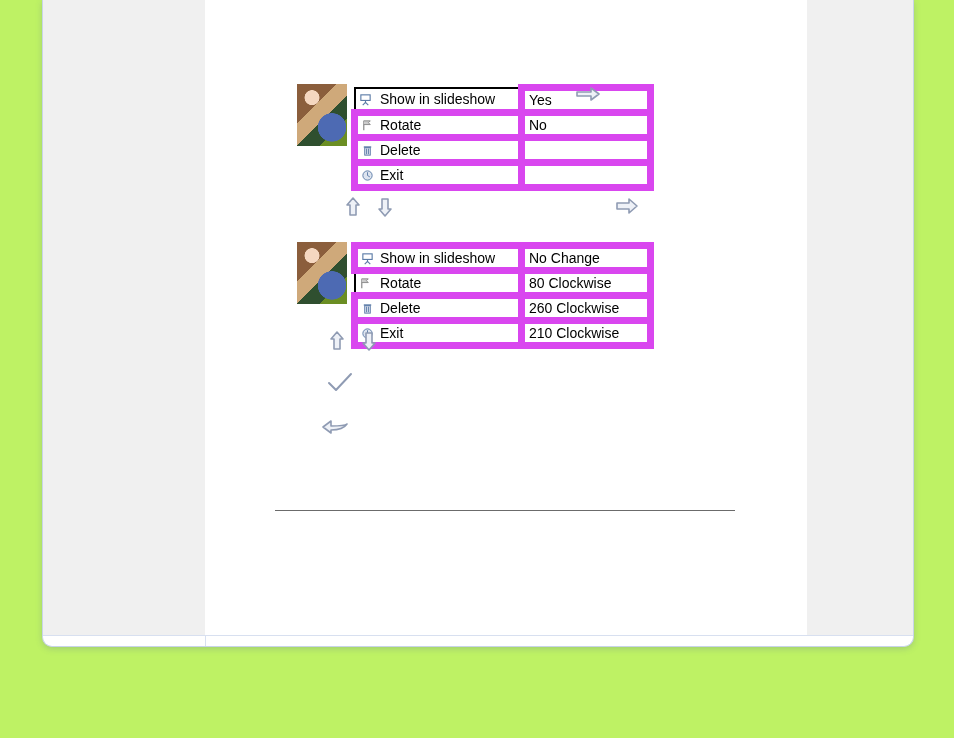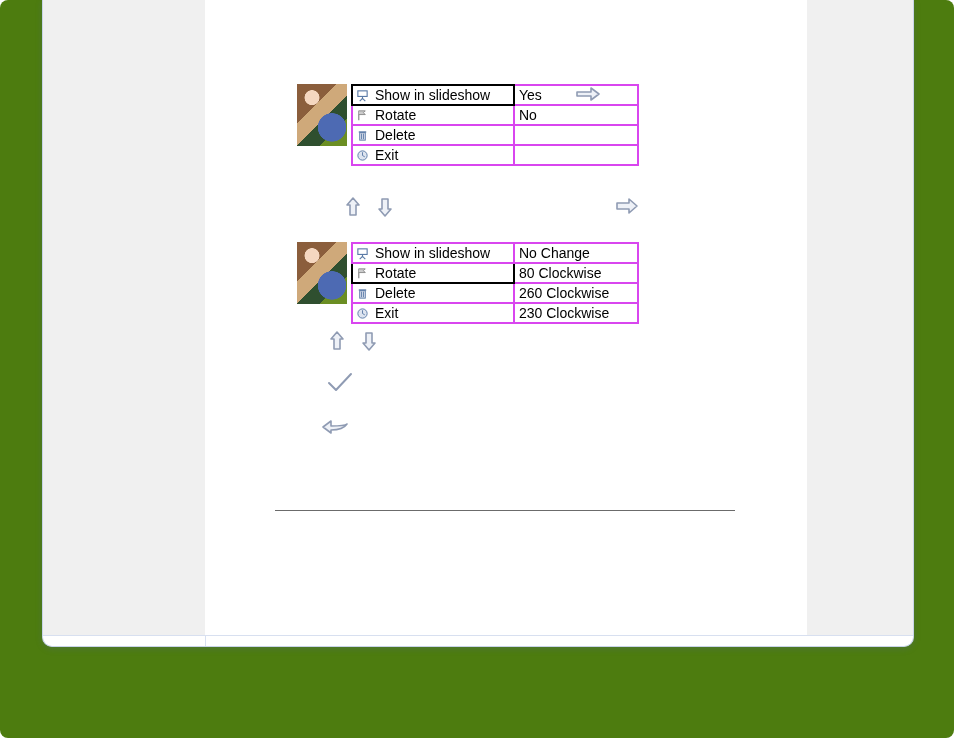--- a/index.html
+++ b/index.html
@@ -7,22 +7,21 @@
     padding: 0;
     background: #fff;
     font-family: "Segoe UI", "Lucida Sans", Verdana, sans-serif;
     font-size: 14px;
     color: #000;
   }
   .viewport {
     width: 954px;
     height: 738px;
     position: relative;
-    background: #4d7c0f;
-    border-radius: 8px;
+    background: #bef264;
   }
   .window {
     position: absolute;
     left: 42px;
     top: 0;
     width: 870px;
     height: 646px;
     background: #fff;
     border: 1px solid #c8d4e8;
     border-top: none;
@@ -77,21 +76,21 @@
     background:
       radial-gradient(circle at 30% 22%, #f5d7c0 0 12%, transparent 13%),
       radial-gradient(circle at 70% 70%, #4d6ab3 0 25%, transparent 26%),
       linear-gradient(135deg, #8b5e3c 0 35%, #cfa97a 35% 55%, #2f4f2f 55% 75%, #6b8e23 75% 100%);
   }
   table.menu {
     border-collapse: collapse;
     background: #fff;
   }
   table.menu td {
-    border: 2px solid #d946ef;
+    border: 7px solid #d946ef;
     padding: 0 8px 0 4px;
     height: 18px;
     line-height: 18px;
     white-space: nowrap;
     vertical-align: middle;
   }
   table.menu td.iconcell {
     width: 18px;
     text-align: center;
     border-right: none;
@@ -271,21 +270,21 @@
           </tr>
           <tr>
             <td class="iconcell"><span class="mi">
               <svg viewBox="0 0 14 14">
                       <circle cx="7" cy="7" r="5" fill="#dde4ef" stroke="#5a7aa6" stroke-width="1"></circle>
                       <line x1="7" y1="7" x2="7" y2="3.5" stroke="#5a7aa6" stroke-width="1"></line>
                       <line x1="7" y1="7" x2="9.5" y2="8.5" stroke="#5a7aa6" stroke-width="1"></line>
                     </svg>
             </span></td>
             <td class="label">Exit</td>
-            <td class="value">230 Clockwise</td>
+            <td class="value">210 Clockwise</td>
           </tr>
         </tbody>
           </table>
       </div>
 
       <div class="arrow-row" style="left:122px; top:330px;">
         <span>
           <svg width="20" height="22" viewBox="0 0 20 22">
               <path class="nav-icon-fill" d="M10 2 L16 9 H13 V19 H7 V9 H4 Z"></path>
             </svg>

